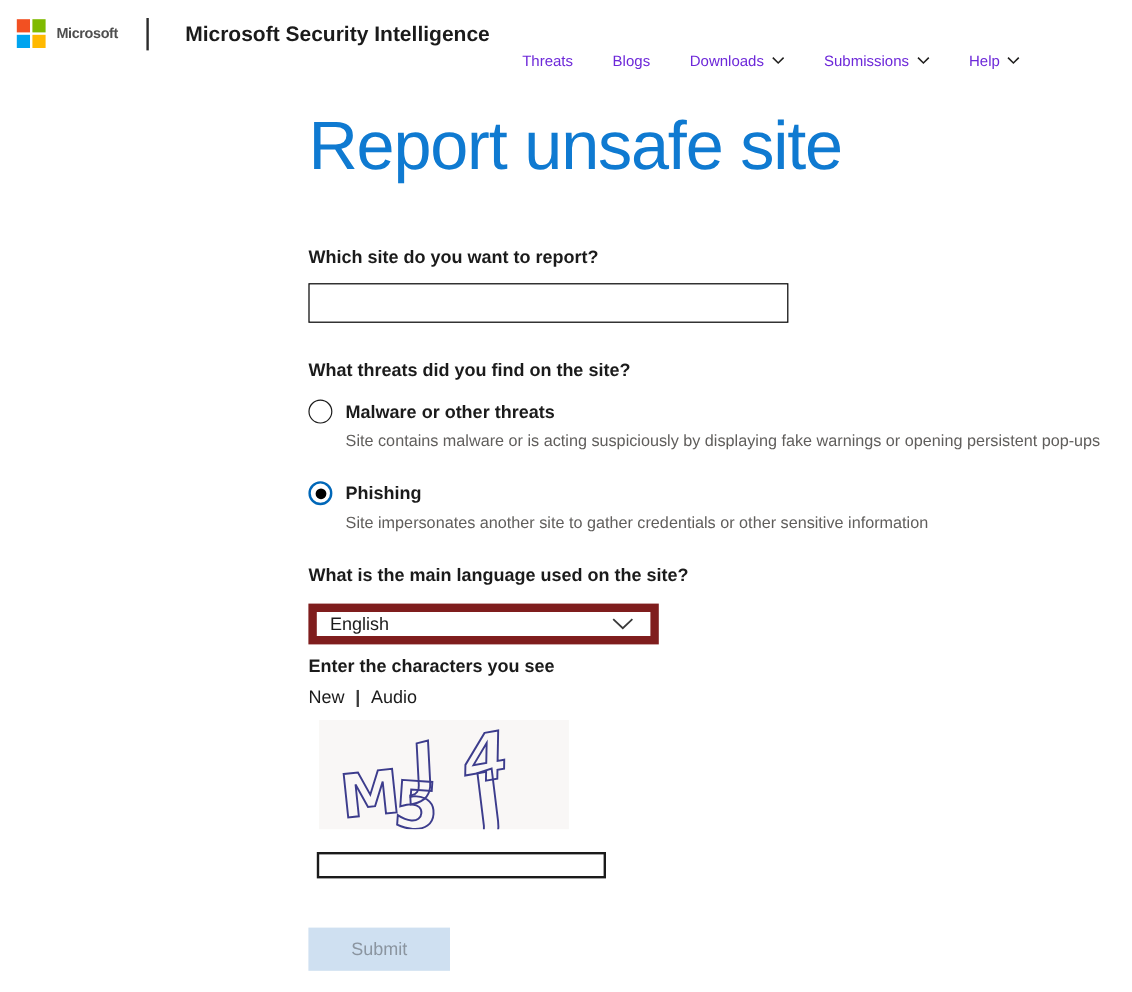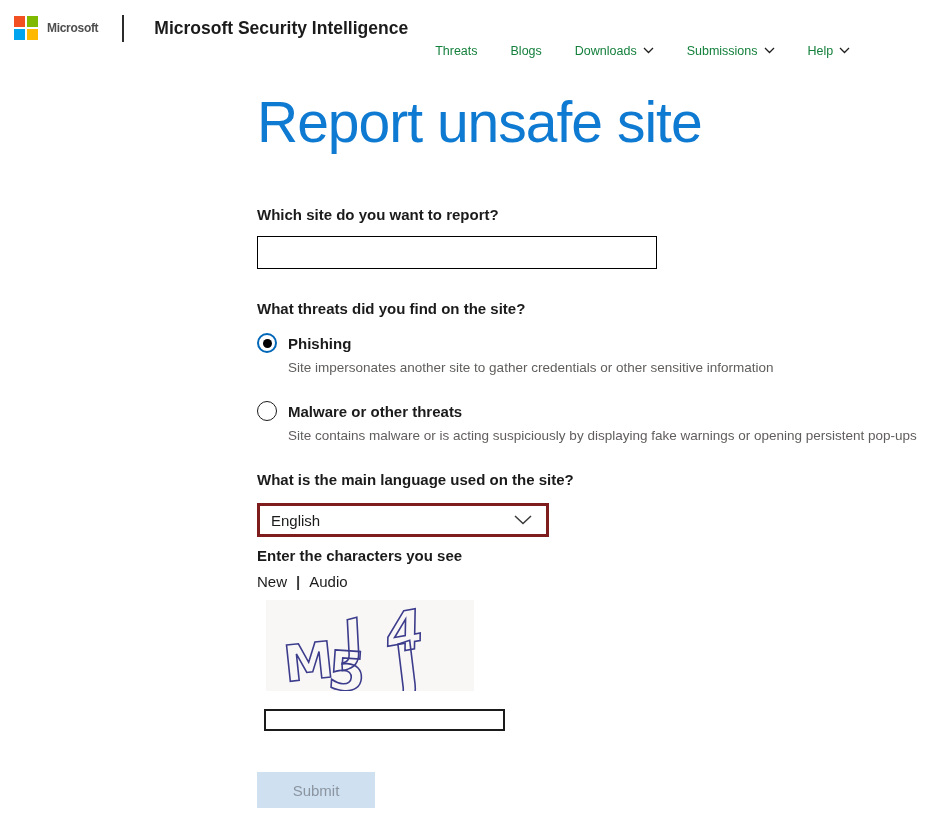--- a/index.html
+++ b/index.html
@@ -52,21 +52,21 @@
     white-space: nowrap;
   }
   .nav {
     display: flex;
     align-items: center;
     margin-left: 27px;
     gap: 33px;
   }
   .nav-item {
     font-size: 12.5px;
-    color: #15803d;
+    color: #6d28d9;
     text-decoration: none;
     display: flex;
     align-items: center;
     gap: 6px;
     cursor: pointer;
     white-space: nowrap;
     margin-top: 45px;
   }
   .chev { display: inline-block; }
 
@@ -130,21 +130,21 @@
     color: #605e5c;
   }
   .radio-group-item { margin-bottom: 26px; }
   .radio-group-item:last-child { margin-bottom: 0; }
 
   .section-language { margin-top: 28px; }
   .lang-select {
     margin-top: 15px;
     width: 292px;
     height: 34px;
-    border: 3px solid #7f1d1d;
+    border: 7px solid #7f1d1d;
     display: flex;
     align-items: center;
     justify-content: space-between;
     padding: 0 14px 0 11px;
     font-size: 15px;
     cursor: pointer;
     background: #ffffff;
   }
 
   .section-captcha { margin-top: 10px; }
@@ -242,34 +242,34 @@
     <div class="q-label">Which site do you want to report?</div>
     <input class="site-input" type="text" value="" style="">
   </div>
 
   
   <div class="section-threats">
     <div class="q-label">What threats did you find on the site?</div>
 
     <div class="radio-group-item">
       <div class="radio-row">
+        <span class="radio-outer unchecked"></span>
+        <span class="radio-label">Malware or other threats</span>
+      </div>
+      <div class="radio-desc">Site contains malware or is acting suspiciously by displaying fake warnings or opening persistent pop-ups</div>
+    </div>
+
+    <div class="radio-group-item">
+      <div class="radio-row">
         <span class="radio-outer checked">
             <span class="radio-dot"></span>
           </span>
         <span class="radio-label">Phishing</span>
       </div>
       <div class="radio-desc">Site impersonates another site to gather credentials or other sensitive information</div>
-    </div>
-
-    <div class="radio-group-item">
-      <div class="radio-row">
-        <span class="radio-outer unchecked"></span>
-        <span class="radio-label">Malware or other threats</span>
-      </div>
-      <div class="radio-desc">Site contains malware or is acting suspiciously by displaying fake warnings or opening persistent pop-ups</div>
     </div>
   </div>
 
   
   <div class="section-language">
     <div class="q-label">What is the main language used on the site?</div>
     <div class="lang-select">
       <span>English</span>
       <svg width="18" height="10" viewBox="0 0 18 10">
           <polyline points="1,1 9,8.5 17,1" fill="none" stroke="#3a3a3a" stroke-width="1.5"></polyline>

